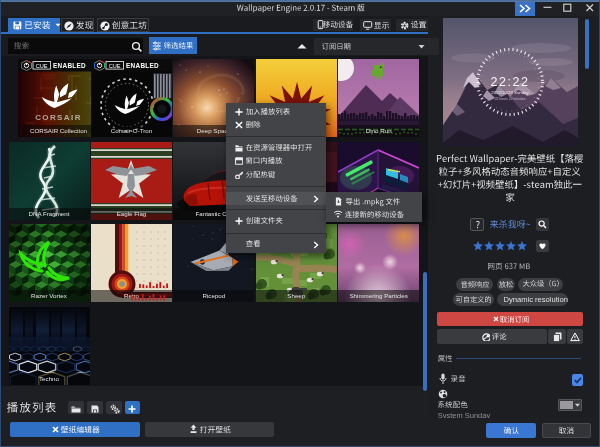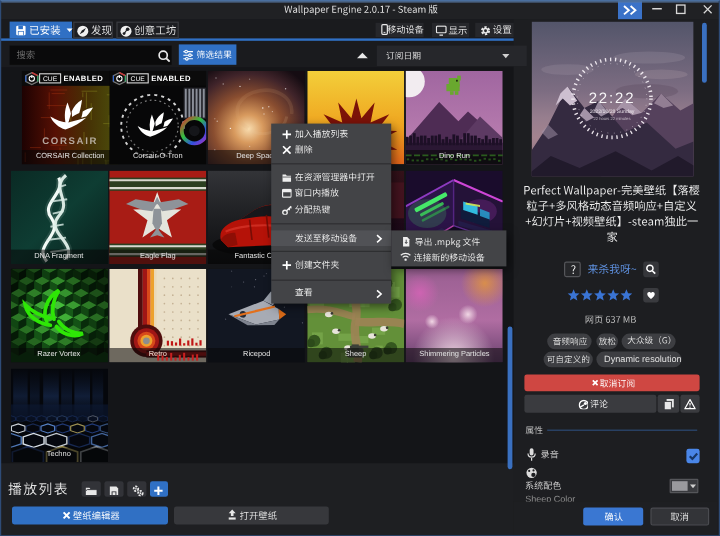--- a/index.html
+++ b/index.html
@@ -1114,21 +1114,21 @@
     </svg>
     <svg style="position:absolute;left:437.5px;top:389px;" width="10" height="10" viewBox="0 0 10 10">
       <circle cx="5" cy="5" r="4.3" fill="#dcdcdc"></circle>
       <circle cx="6.5" cy="6.8" r="1.8" fill="#1d1e21"></circle>
       <circle cx="3" cy="3.4" r="0.9" fill="#1d1e21"></circle>
       <circle cx="6.6" cy="3" r="0.9" fill="#1d1e21"></circle>
     </svg>
     <svg style="position:absolute;left:437.2px;top:400.1px" width="32" height="9">
       <path transform="translate(0.47,7.41)" d="M2.2 -1.7C1.8 -1.2 1.1 -0.6 0.5 -0.2C0.7 -0.1 0.9 0 1 0.2C1.6 -0.3 2.3 -0.9 2.7 -1.5ZM4.8 -1.4C5.5 -1 6.2 -0.3 6.6 0.2L7.1 -0.2C6.7 -0.6 5.9 -1.3 5.3 -1.7ZM5 -3.4C5.2 -3.2 5.5 -3 5.7 -2.8L2.3 -2.5C3.5 -3.1 4.6 -3.8 5.7 -4.7L5.3 -5C4.9 -4.7 4.5 -4.4 4.1 -4.1L2.2 -4C2.8 -4.4 3.3 -4.9 3.9 -5.4C4.8 -5.5 5.8 -5.7 6.5 -5.9L6.1 -6.3C4.9 -6 2.7 -5.8 0.8 -5.7C0.9 -5.6 0.9 -5.4 1 -5.2C1.6 -5.3 2.3 -5.3 3 -5.4C2.6 -4.8 2 -4.4 1.8 -4.3C1.6 -4.1 1.4 -4 1.2 -4C1.3 -3.8 1.4 -3.6 1.4 -3.5C1.6 -3.5 1.8 -3.5 3.3 -3.6C2.7 -3.2 2.1 -2.9 1.9 -2.8C1.4 -2.6 1 -2.4 0.8 -2.4C0.9 -2.2 1 -2 1 -1.9C1.2 -1.9 1.5 -2 3.6 -2.1V-0.2C3.6 -0.1 3.6 -0 3.4 -0C3.3 -0 2.9 -0 2.4 -0C2.5 0.1 2.6 0.4 2.7 0.5C3.2 0.5 3.6 0.5 3.8 0.4C4.1 0.3 4.2 0.2 4.2 -0.1V-2.2L6 -2.3C6.3 -2.1 6.5 -1.8 6.6 -1.6L7 -1.9C6.7 -2.4 6.1 -3.1 5.5 -3.6Z M12.9 -2.7V-0.3C12.9 0.3 13 0.5 13.6 0.5C13.7 0.5 14.1 0.5 14.2 0.5C14.7 0.5 14.8 0.2 14.9 -0.9C14.7 -0.9 14.5 -1 14.4 -1.1C14.4 -0.2 14.3 -0 14.2 -0C14.1 -0 13.7 -0 13.7 -0C13.5 -0 13.5 -0.1 13.5 -0.3V-2.7ZM11.5 -2.7C11.4 -1.2 11.3 -0.3 10 0.1C10.1 0.2 10.3 0.4 10.4 0.6C11.7 0 12 -1 12 -2.7ZM7.9 -0.4 8 0.2C8.7 -0.1 9.6 -0.3 10.5 -0.6L10.4 -1.1C9.5 -0.8 8.5 -0.6 7.9 -0.4ZM12.1 -6.3C12.3 -6 12.5 -5.5 12.5 -5.3H10.7V-4.8H12.1C11.7 -4.3 11.2 -3.6 11 -3.4C10.9 -3.3 10.7 -3.2 10.5 -3.2C10.6 -3.1 10.7 -2.8 10.7 -2.6C10.9 -2.7 11.3 -2.8 14 -3C14.1 -2.8 14.3 -2.6 14.3 -2.5L14.8 -2.7C14.6 -3.2 14.1 -3.9 13.7 -4.4L13.2 -4.2C13.4 -4 13.6 -3.7 13.7 -3.5L11.6 -3.3C12 -3.7 12.4 -4.3 12.7 -4.8H14.8V-5.3H12.6L13.1 -5.4C13 -5.7 12.8 -6.1 12.6 -6.4ZM8.1 -3.2C8.2 -3.3 8.3 -3.3 9.3 -3.4C8.9 -3 8.6 -2.6 8.5 -2.4C8.3 -2.2 8.1 -2 7.9 -1.9C8 -1.8 8.1 -1.5 8.1 -1.4C8.3 -1.5 8.5 -1.6 10.4 -2C10.4 -2.1 10.4 -2.3 10.4 -2.5L9 -2.2C9.5 -2.9 10.1 -3.7 10.6 -4.5L10.1 -4.8C9.9 -4.5 9.8 -4.2 9.6 -4L8.7 -3.9C9.1 -4.5 9.6 -5.4 10 -6.1L9.4 -6.4C9 -5.5 8.5 -4.5 8.3 -4.3C8.1 -4 8 -3.8 7.9 -3.8C7.9 -3.6 8 -3.3 8.1 -3.2Z M19.4 -6V-5.5H21.7V-3.6H19.4V-0.3C19.4 0.3 19.6 0.5 20.4 0.5C20.5 0.5 21.5 0.5 21.6 0.5C22.3 0.5 22.5 0.2 22.6 -1.1C22.4 -1.1 22.2 -1.2 22 -1.3C22 -0.2 21.9 -0 21.6 -0C21.4 -0 20.6 -0 20.4 -0C20.1 -0 20 -0.1 20 -0.3V-3.1H21.7V-2.6H22.3V-6ZM16.3 -1.2H18.4V-0.4H16.3ZM16.3 -1.6V-4.2H16.8V-3.6C16.8 -3.2 16.7 -2.7 16.3 -2.3C16.4 -2.3 16.5 -2.2 16.5 -2.1C17 -2.5 17.1 -3.1 17.1 -3.6V-4.2H17.5V-2.8C17.5 -2.4 17.6 -2.3 17.9 -2.3C18 -2.3 18.3 -2.3 18.3 -2.3H18.4V-1.6ZM15.6 -6.1V-5.6H16.7V-4.7H15.8V0.6H16.3V0.1H18.4V0.5H18.9V-4.7H18V-5.6H19V-6.1ZM17.1 -4.7V-5.6H17.6V-4.7ZM17.9 -4.2H18.4V-2.7L18.4 -2.7C18.4 -2.7 18.3 -2.7 18.3 -2.7C18.2 -2.7 18 -2.7 18 -2.7C17.9 -2.7 17.9 -2.7 17.9 -2.8Z M26.4 -3.7V-2.4H24.6V-3.7ZM27 -3.7H28.8V-2.4H27ZM27.3 -5.2C27.1 -4.9 26.8 -4.5 26.6 -4.3H24.5C24.8 -4.6 25.1 -4.9 25.4 -5.2ZM25.5 -6.4C25 -5.4 24 -4.5 23.1 -3.9C23.2 -3.8 23.4 -3.5 23.4 -3.4C23.6 -3.5 23.9 -3.7 24.1 -3.9V-0.6C24.1 0.3 24.5 0.5 25.7 0.5C25.9 0.5 28.3 0.5 28.6 0.5C29.7 0.5 30 0.1 30.1 -1C30 -1.1 29.7 -1.2 29.6 -1.3C29.5 -0.3 29.4 -0 28.6 -0C28.1 -0 26 -0 25.6 -0C24.8 -0 24.6 -0.2 24.6 -0.6V-1.9H28.8V-1.5H29.3V-4.3H27.2C27.6 -4.6 28 -5.1 28.2 -5.5L27.8 -5.8L27.7 -5.7H25.7C25.8 -5.9 25.9 -6 26 -6.2Z" fill="#cfcfcf"></path>
     </svg>
-    <div style="position:absolute;left:437.7px;top:410.5px;color:#8f8f8f;font-size:7.5px;">Sheep Color</div>
+    <div style="position:absolute;left:437.7px;top:410.5px;color:#8f8f8f;font-size:7.5px;">System Sunday</div>
     <div style="position:absolute;left:558px;top:399px;width:23.5px;height:11.5px;background:#3a3b3f;border:1px solid #55565a;border-radius:1px"></div>
     <div style="position:absolute;left:560px;top:401px;width:13px;height:7.5px;background:#9a9a9e"></div>
     <svg style="position:absolute;left:574px;top:402.5px;" width="7" height="5" viewBox="0 0 7 5">
       <path d="M1 0.8 L3.5 3.8 L6 0.8 Z" fill="#cfcfcf"></path>
     </svg>
     <div style="position:absolute;left:428px;top:417.5px;width:170px;height:28px;background:#1e1f22"></div>
     <div style="position:absolute;left:486.3px;top:422.6px;width:49.8px;height:15.2px;background:#3a77d2;border-radius:2px"></div>
     <svg style="position:absolute;left:502.8px;top:425.5px" width="17" height="10">
       <path transform="translate(0.73,7.49)" d="M4.3 -6.5C3.9 -5.5 3.3 -4.7 2.7 -4.1C2.8 -4 3 -3.7 3 -3.6C3.2 -3.7 3.3 -3.9 3.4 -4V-2.4C3.4 -1.6 3.3 -0.5 2.6 0.3C2.7 0.4 2.9 0.5 3 0.6C3.5 0.1 3.8 -0.6 3.9 -1.3H5V0.3H5.5V-1.3H6.6V-0.1C6.6 0 6.6 0 6.5 0C6.4 0 6.1 0 5.7 0C5.8 0.2 5.9 0.4 5.9 0.6C6.4 0.6 6.7 0.5 6.9 0.5C7.1 0.4 7.1 0.2 7.1 -0.1V-4.5H5.7C6 -4.8 6.3 -5.2 6.5 -5.6L6.1 -5.9L6 -5.8H4.5C4.6 -6 4.7 -6.2 4.8 -6.4ZM5 -1.8H3.9C3.9 -2 4 -2.2 4 -2.4V-2.7H5ZM5.5 -1.8V-2.7H6.6V-1.8ZM5 -3.1H4V-4H5ZM5.5 -3.1V-4H6.6V-3.1ZM3.8 -4.5H3.8C4 -4.8 4.2 -5.1 4.3 -5.3H5.7C5.5 -5.1 5.3 -4.7 5.1 -4.5ZM0.4 -6.1V-5.5H1.3C1.1 -4.4 0.8 -3.3 0.3 -2.5C0.4 -2.4 0.5 -2 0.5 -1.9C0.7 -2.1 0.8 -2.3 0.9 -2.5V0.3H1.4V-0.4H2.8V-3.7H1.4C1.6 -4.3 1.8 -4.9 1.9 -5.5H3V-6.1ZM1.4 -3.2H2.3V-0.9H1.4Z M8.8 -6C9.2 -5.6 9.7 -5.1 9.9 -4.8L10.4 -5.2C10.1 -5.5 9.6 -6 9.2 -6.3ZM12.5 -6.5C12.5 -3.9 12.5 -1.1 10.6 0.2C10.7 0.3 10.9 0.5 11 0.6C12 -0.1 12.6 -1.2 12.8 -2.5C13.1 -1.4 13.6 -0.1 14.7 0.6C14.8 0.5 15 0.3 15.2 0.2C13.5 -0.9 13.1 -3.3 13 -4.1C13.1 -4.9 13.1 -5.7 13.1 -6.5ZM8.1 -4.1V-3.5H9.4V-0.9C9.4 -0.5 9.1 -0.2 8.9 -0.1C9 -0 9.2 0.2 9.3 0.3C9.4 0.2 9.6 0 11 -1C11 -1.1 10.9 -1.4 10.9 -1.5L9.9 -0.9V-4.1Z" fill="#ffffff"></path>
     </svg>

